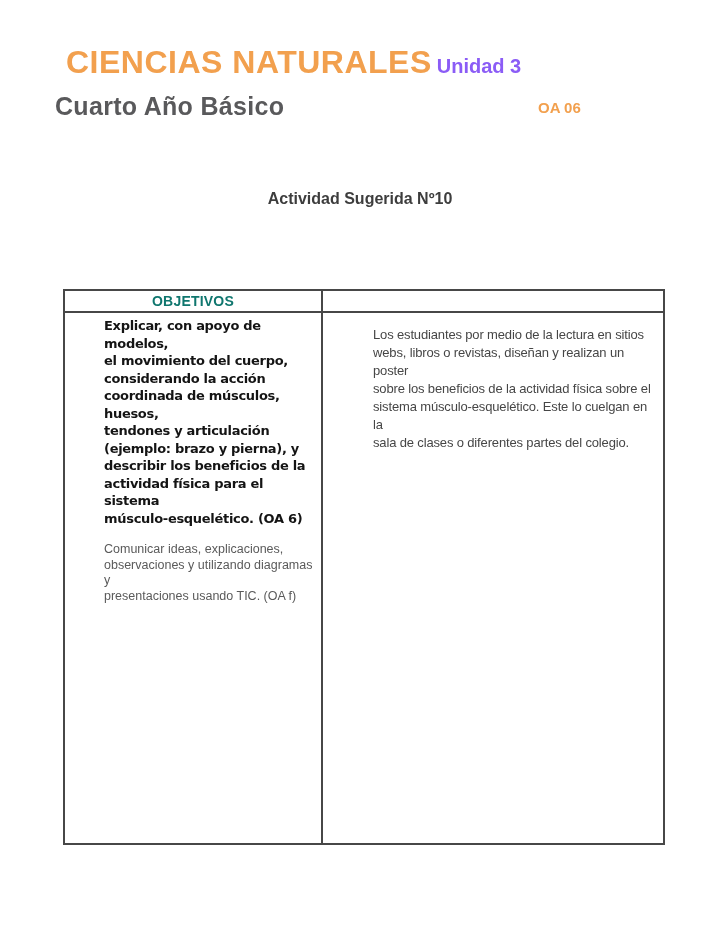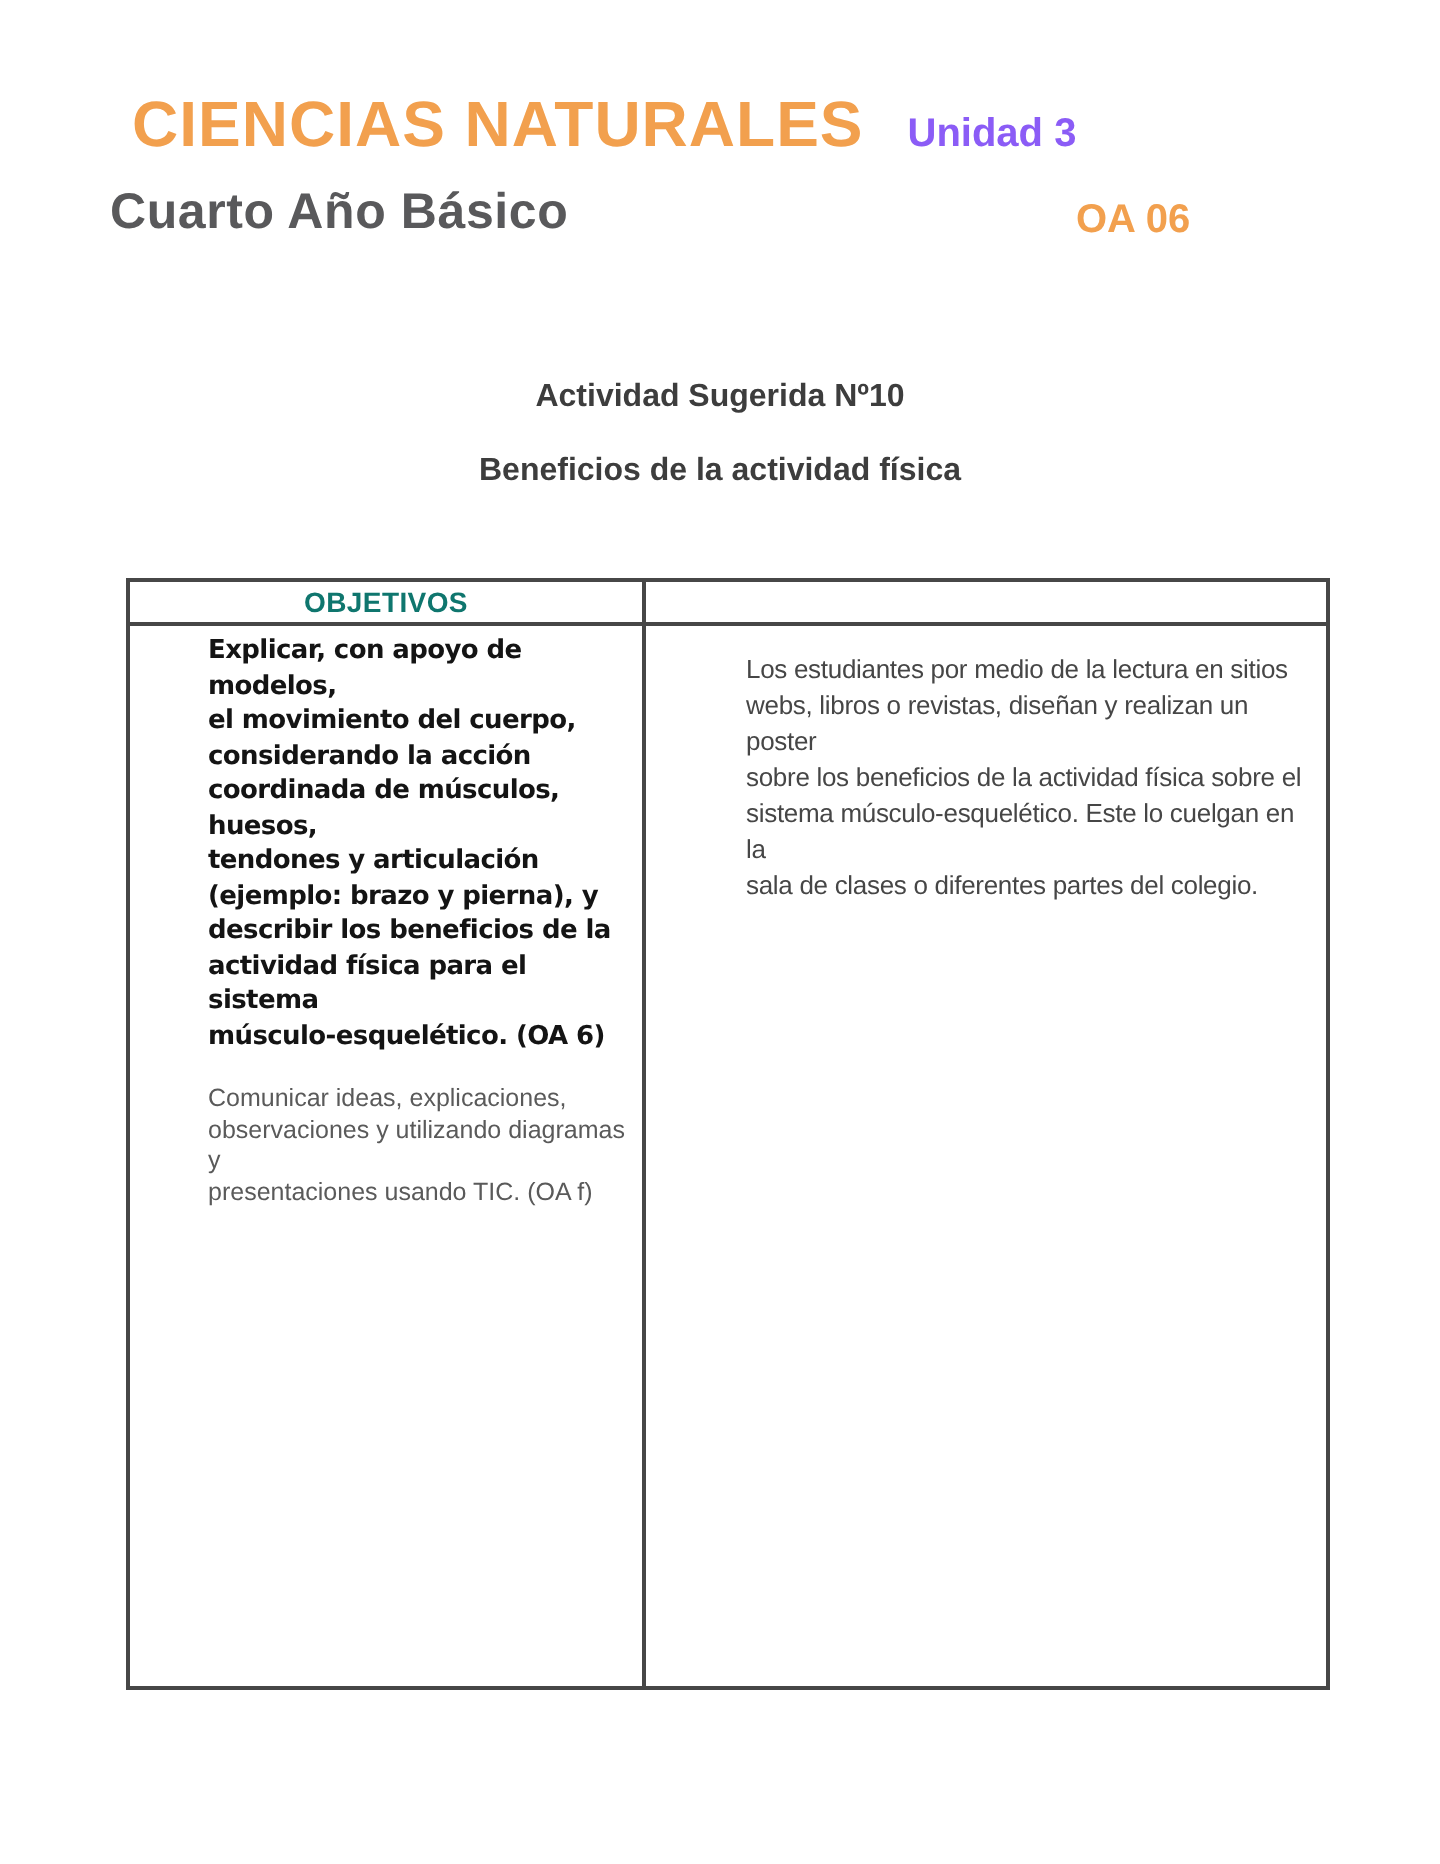--- a/index.html
+++ b/index.html
@@ -12,21 +12,21 @@
     font-family: "Liberation Sans", sans-serif;
   }
 
   
   .brand-line {
     position: absolute;
     left: 66px;
     top: 44px;
     display: flex;
     align-items: baseline;
-    gap: 22px;
+    gap: 5px;
     white-space: nowrap;
   }
   .brand {
     font-size: 32px;
     font-weight: bold;
     letter-spacing: 0.5px;
     color: #F2A04E;
   }
   .unit {
     font-size: 20px;
@@ -40,21 +40,21 @@
     font-size: 25px;
     font-weight: bold;
     color: #59595B;
     letter-spacing: 0.3px;
     white-space: nowrap;
   }
   .oa-badge {
     position: absolute;
     left: 538px;
     top: 99px;
-    font-size: 20px;
+    font-size: 15px;
     font-weight: bold;
     color: #F2A04E;
     white-space: nowrap;
     text-align: center;
   }
 
   
   .activity-title, .activity-subtitle {
     position: absolute;
     left: 0;
@@ -146,21 +146,20 @@
 
   <div class="brand-line">
     <span class="brand">CIENCIAS NATURALES</span>
     <span class="unit">Unidad 3</span>
   </div>
 
   <div class="grade-line">Cuarto Año Básico</div>
   <div class="oa-badge">OA 06</div>
 
   <div class="activity-title">Actividad Sugerida Nº10</div>
-  <div class="activity-subtitle">Beneficios de la actividad física</div>
 
   <div class="activity-table">
     <div class="t-head">
       <div class="th">OBJETIVOS</div>
     </div>
     <div class="t-body">
       <div class="cell-objectives">
         <div class="objective-main">Explicar, con apoyo de modelos,
 el movimiento del cuerpo,
 considerando la acción

